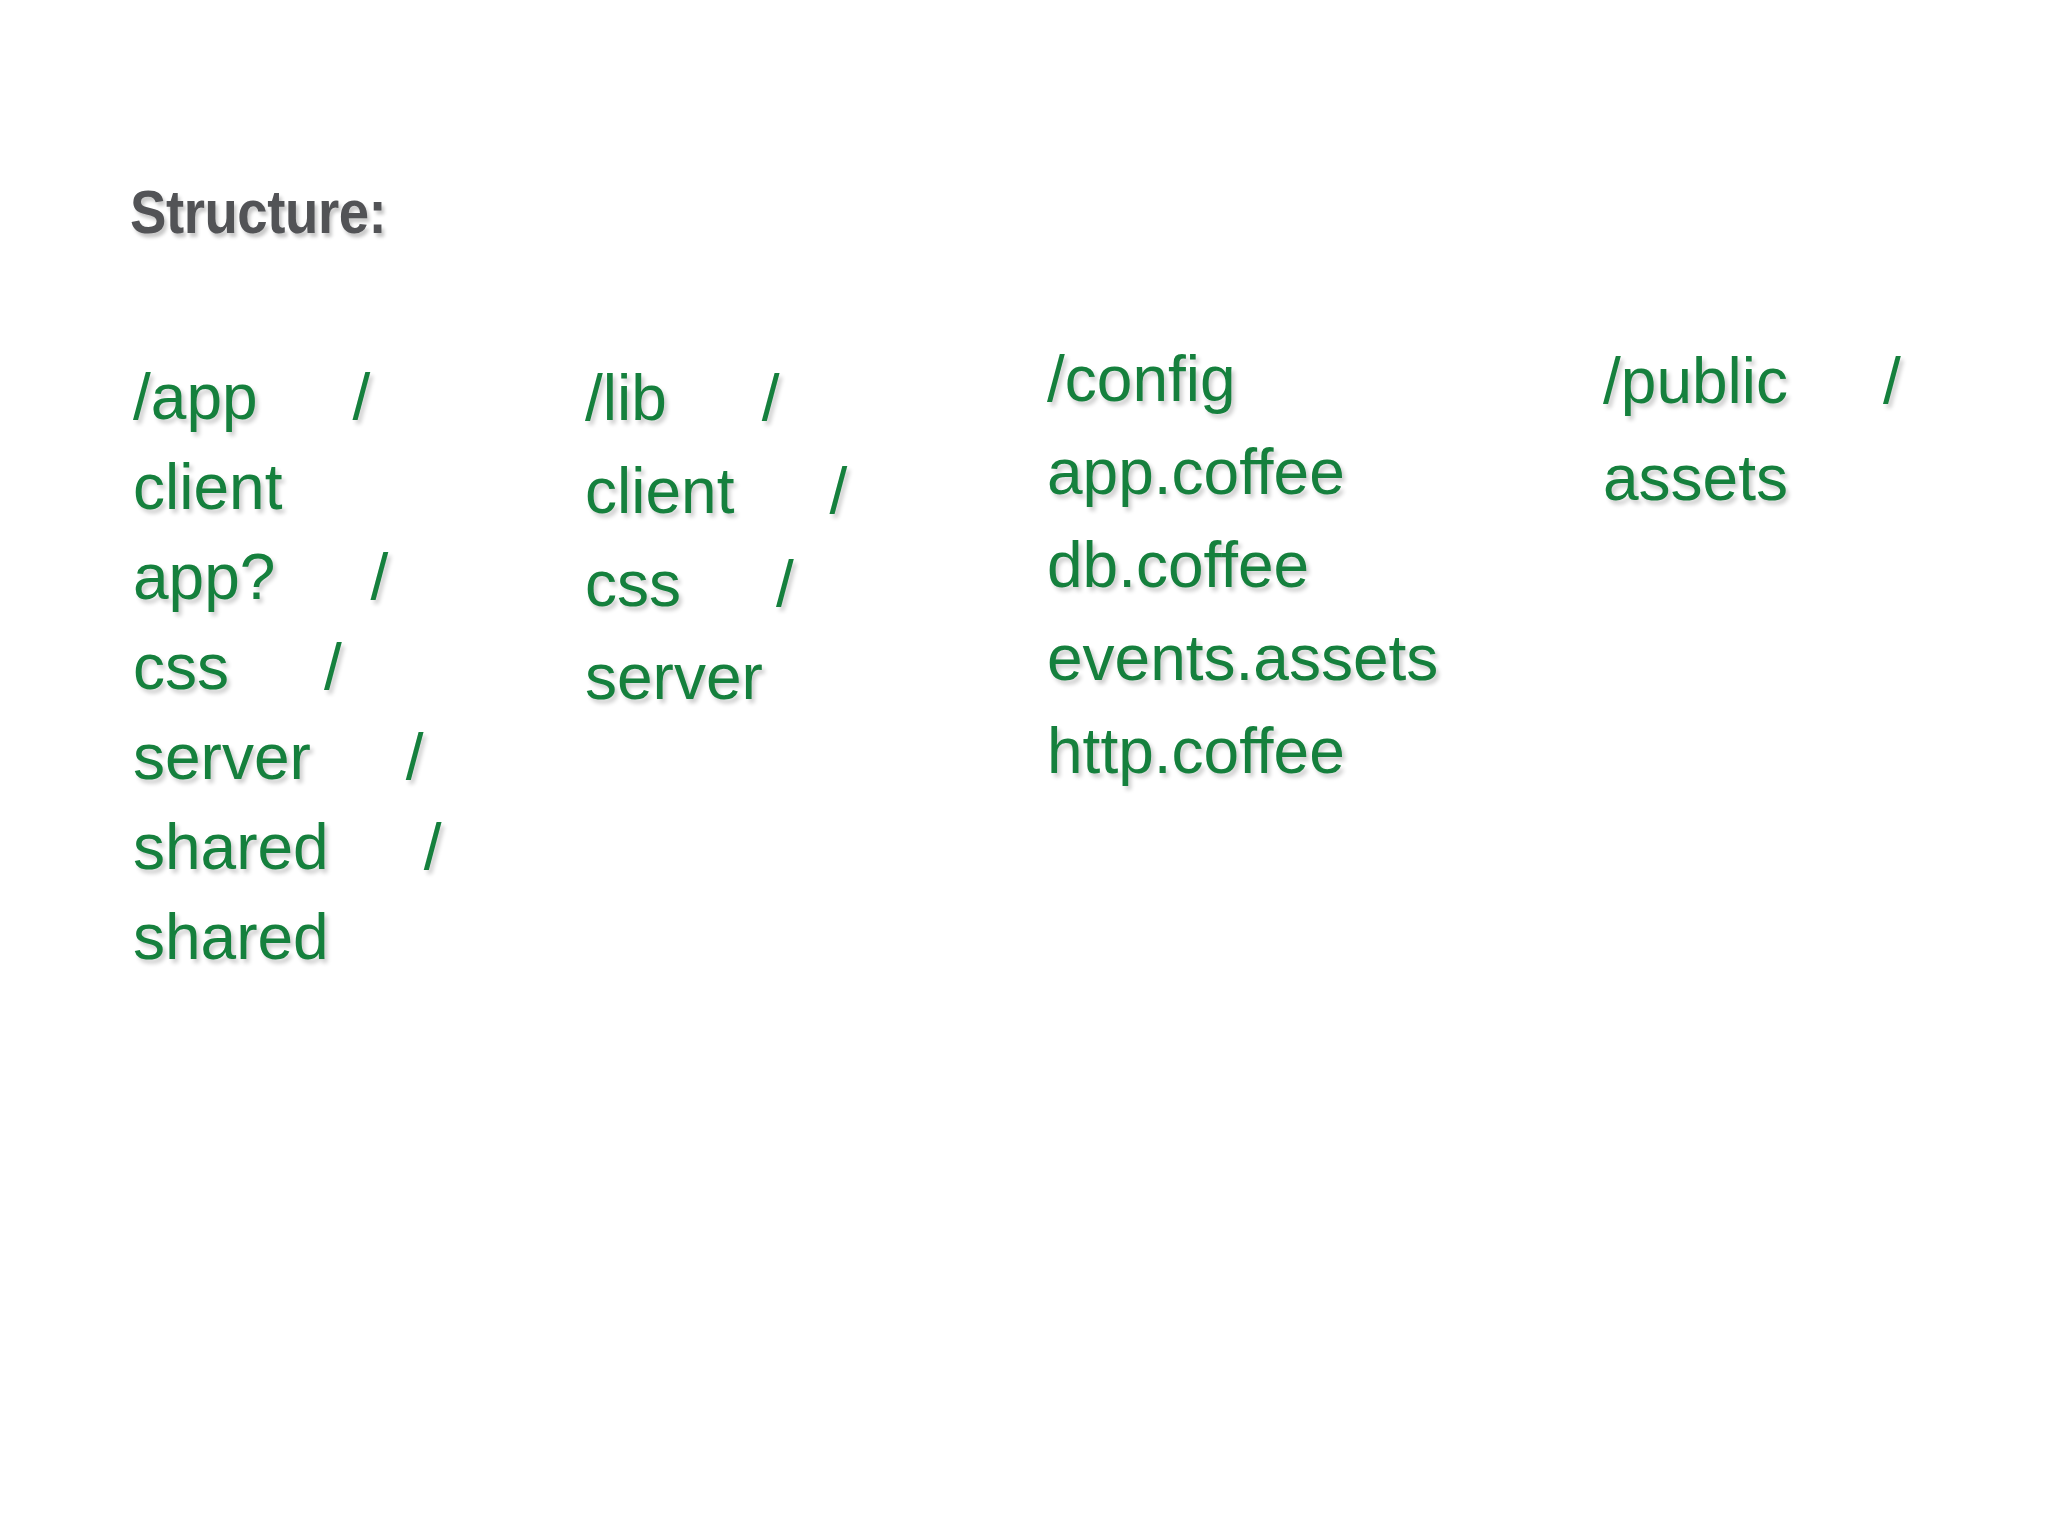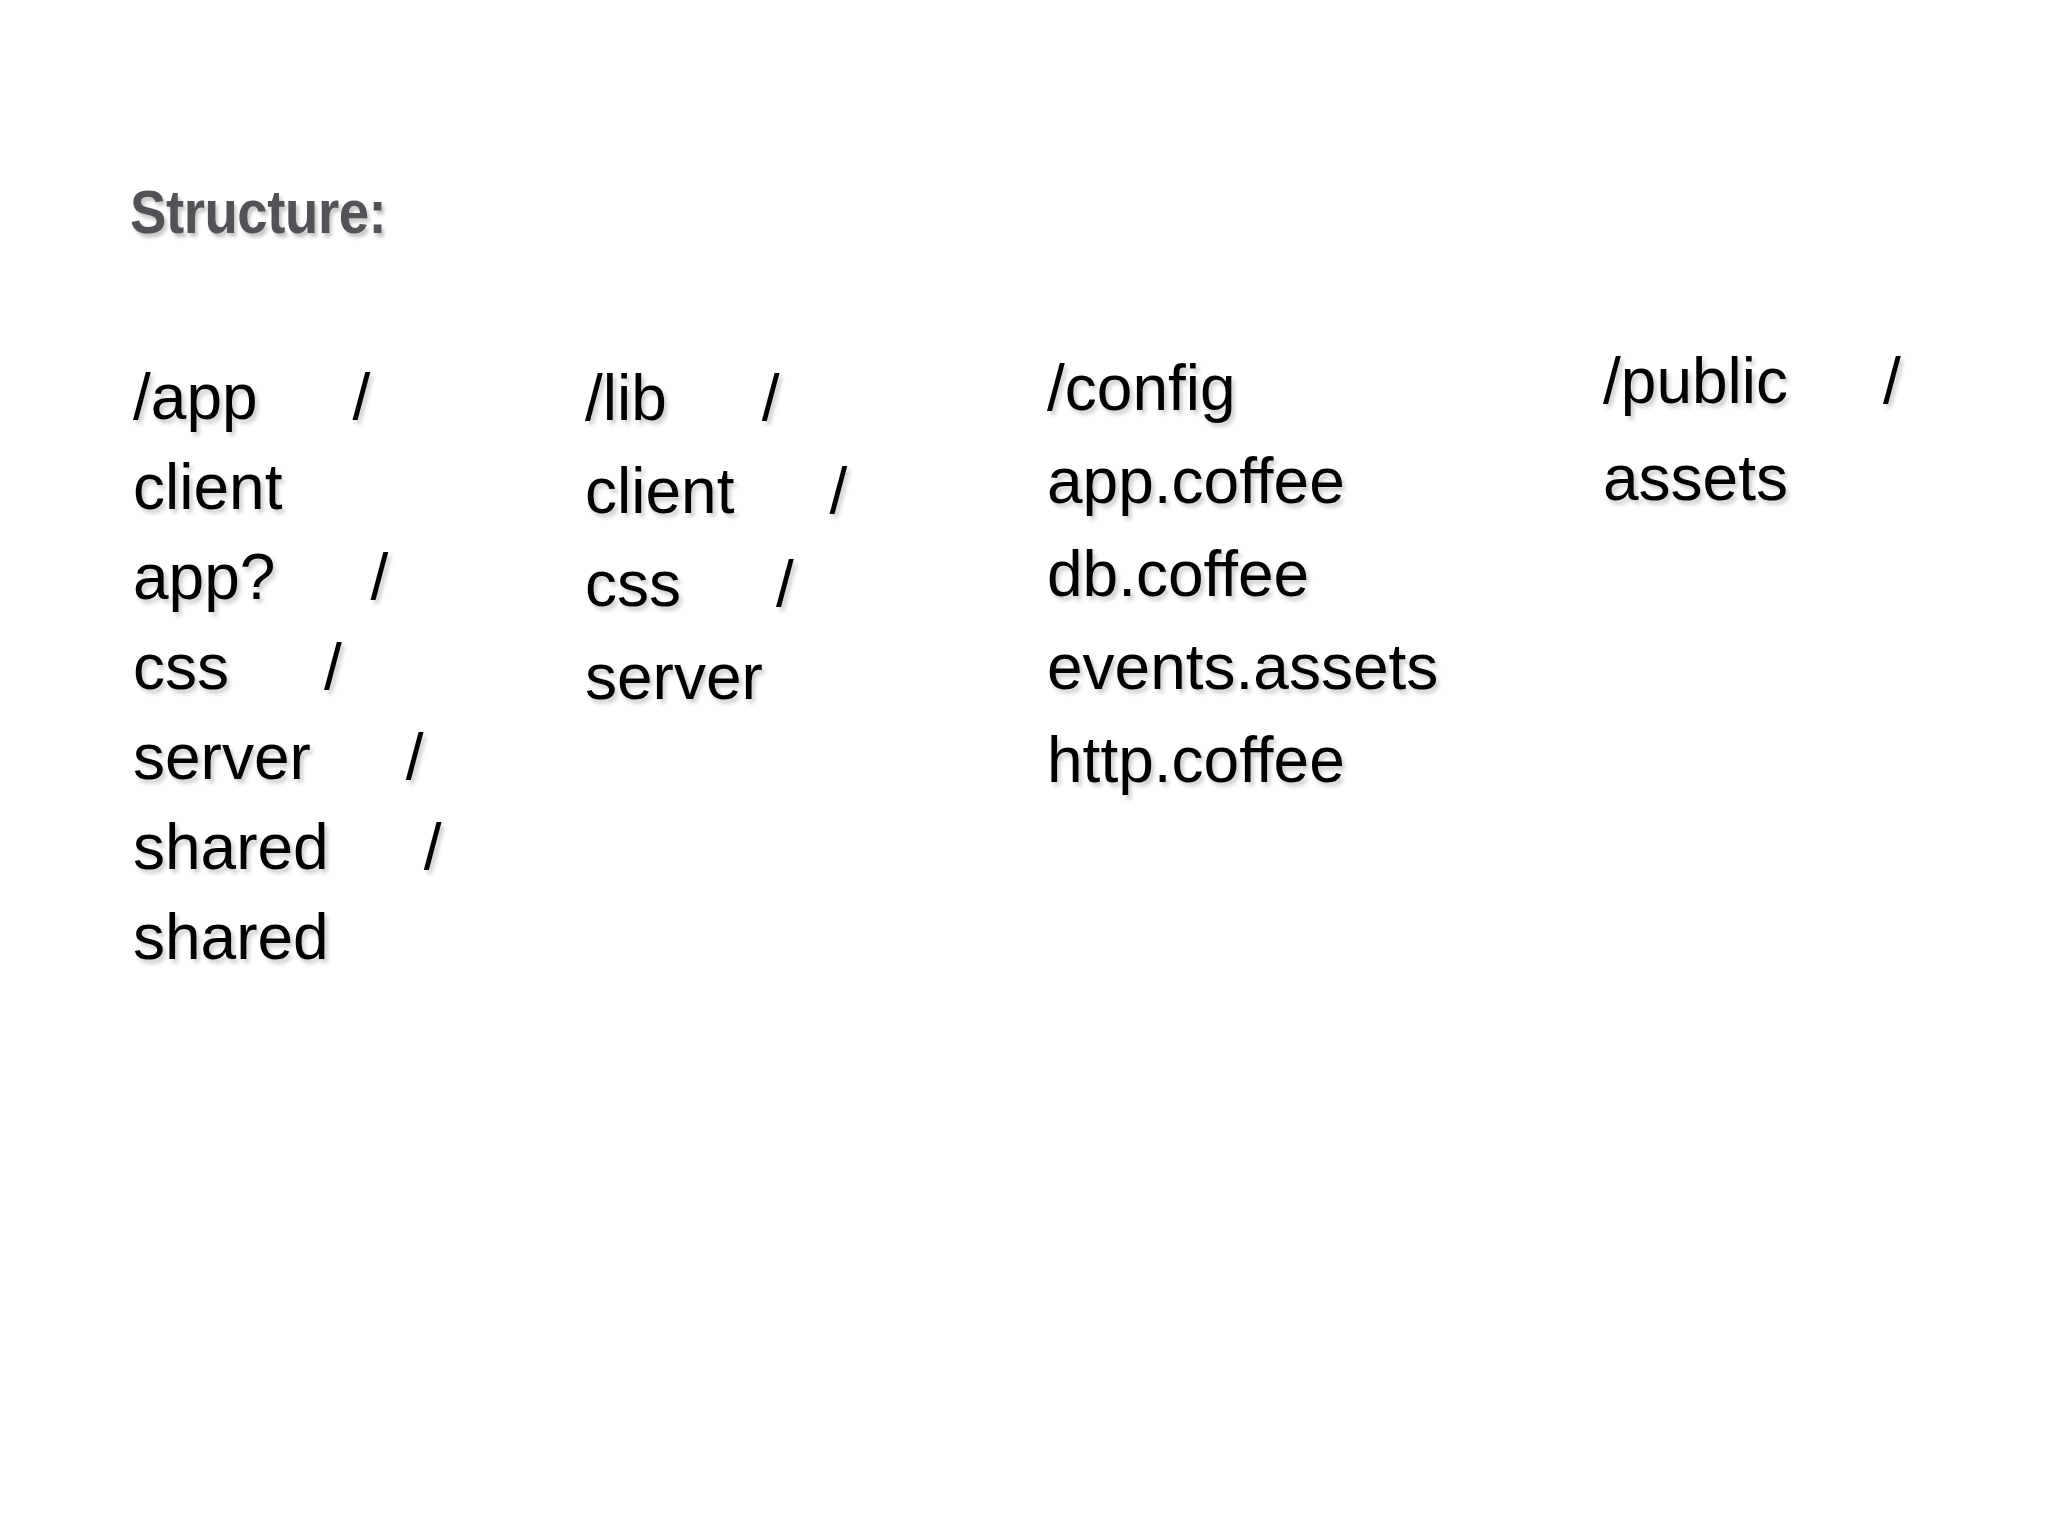--- a/index.html
+++ b/index.html
@@ -28,32 +28,32 @@
     color: #525356;
     letter-spacing: -0.5px;
     transform: scaleX(0.88);
     transform-origin: left center;
     text-shadow: 3px 4px 4px rgba(0,0,0,0.22);
     white-space: nowrap;
   }
   .tree-col {
     position: absolute;
     font-size: 64px;
-    color: #000000;
+    color: #15803d;
     text-shadow: 3px 4px 4px rgba(0,0,0,0.20);
     white-space: nowrap;
   }
   .tree-col .line {
     height: 90px;
     line-height: 90px;
   }
   #col-app    { left: 133px;  top: 352px; }
   #col-lib    { left: 577px;  top: 352px; line-height: 93px; margin-left: 8px; }
   #col-lib .line    { height: 93px; line-height: 93px; }
-  #col-config { left: 1047px; top: 342px; }
+  #col-config { left: 1047px; top: 333px; }
   #col-config .line { height: 93px; line-height: 93px; }
   #col-public { left: 1603px; top: 333px; }
   #col-public .line { height: 97px; line-height: 97px; }
   .slash {
     display: inline-block;
     margin-left: 95px;
   }
   .slash:empty { margin-left: 0; }
 </style>
 </head>

